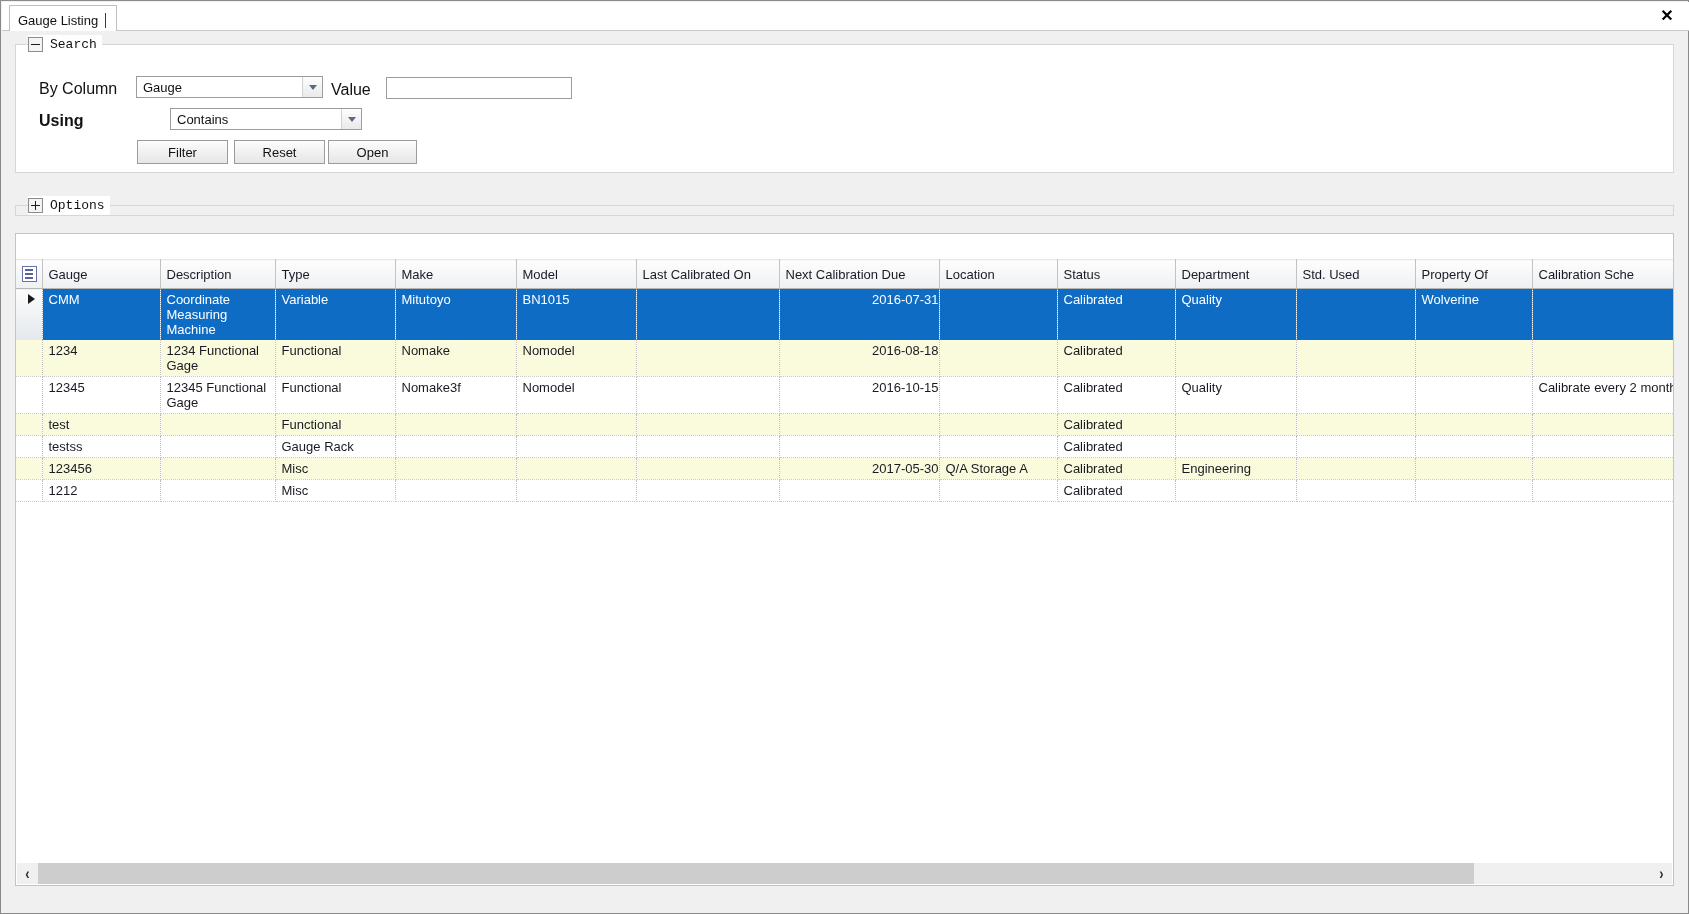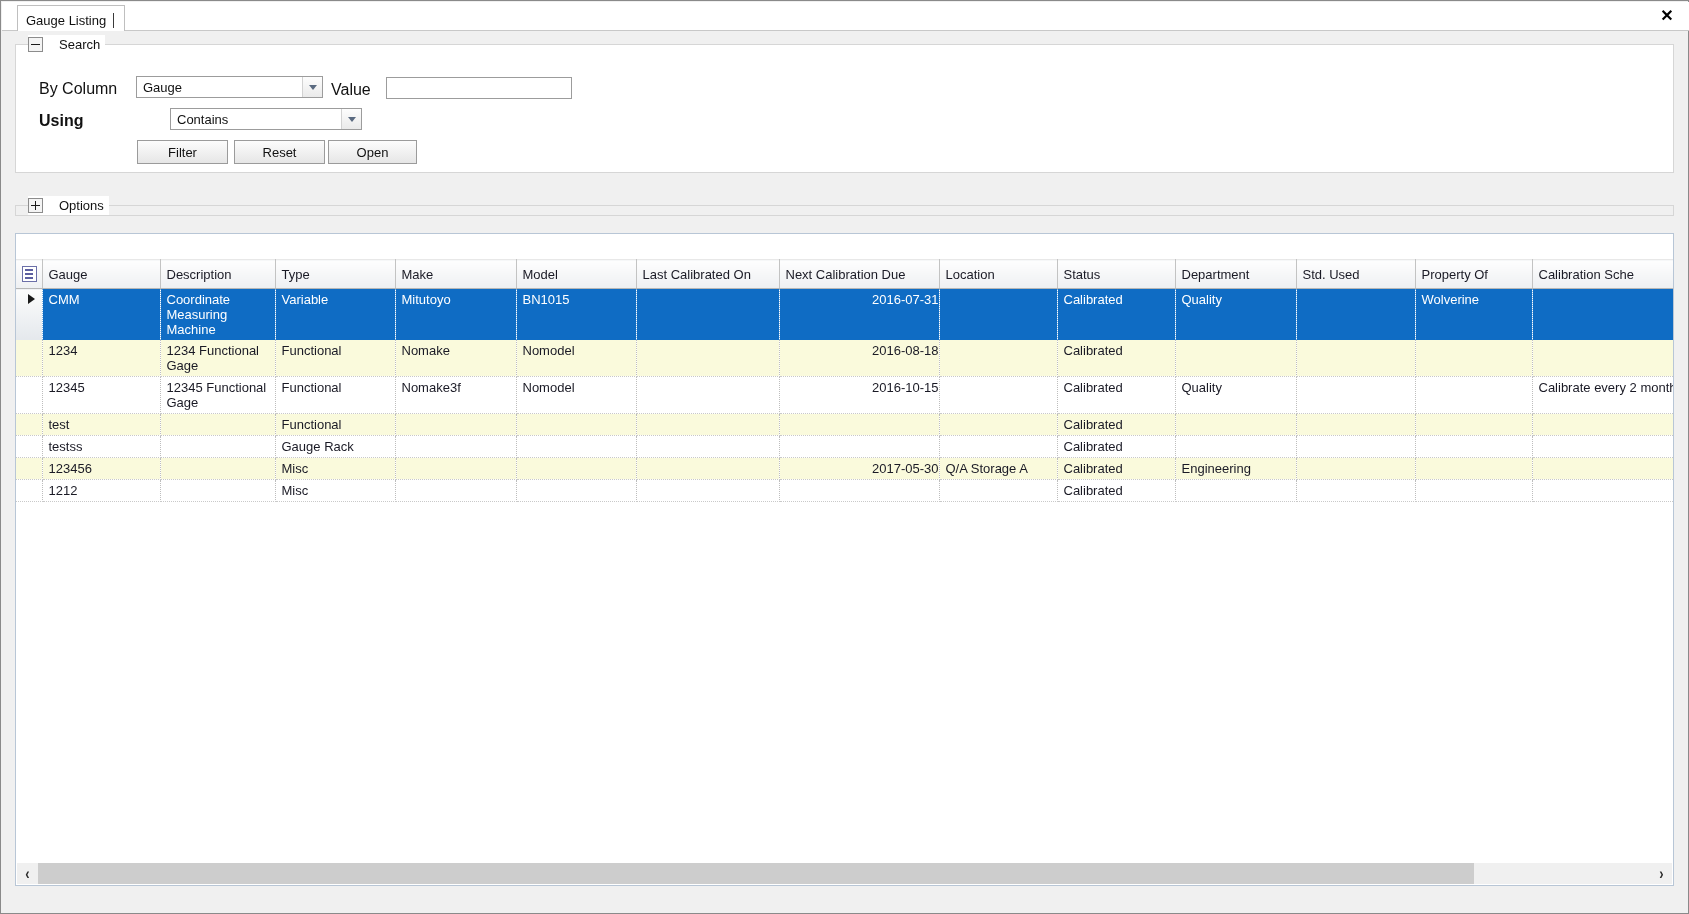--- a/index.html
+++ b/index.html
@@ -31,21 +31,21 @@
   .tabstrip {
     position: absolute;
     left: 1px; top: 1px;
     width: 1687px; height: 29px;
     background: #ffffff;
     border-bottom: 1px solid #c8c8c8;
     box-sizing: border-box;
   }
   .tab {
     position: absolute;
-    left: 15px; top: 3px;
+    left: 7px; top: 3px;
     height: 26px;
     padding: 4px 10px 0 8px;
     background: #ffffff;
     border: 1px solid #bfbfbf;
     border-bottom: none;
     box-sizing: border-box;
     font-size: 13px;
     color: #111;
     white-space: nowrap;
     display: flex;
@@ -112,24 +112,25 @@
     background: #1a1a1a;
   }
   .gb-toggle.plus::after {
     content: "";
     position: absolute;
     left: 6px; top: 2px;
     width: 1px; height: 9px;
     background: #1a1a1a;
   }
   .gb-title {
-    margin-left: 16px;
+    margin-left: 7px;
     font-size: 13px;
     color: #111;
     white-space: nowrap;
+    font-family: Liberation Mono, monospace;
   }
 
   
   #search-panel { left: 14px; top: 34px; width: 1659px; height: 138px; }
   #search-panel .gb-border { background: #ffffff; }
 
   #options-panel { left: 14px; top: 195px; width: 1659px; height: 20px; }
 
   
   .field-label {

